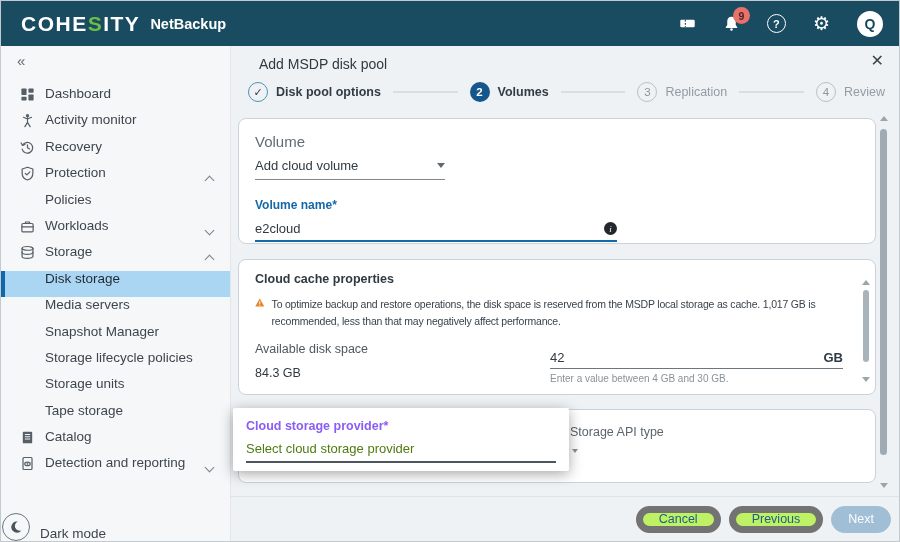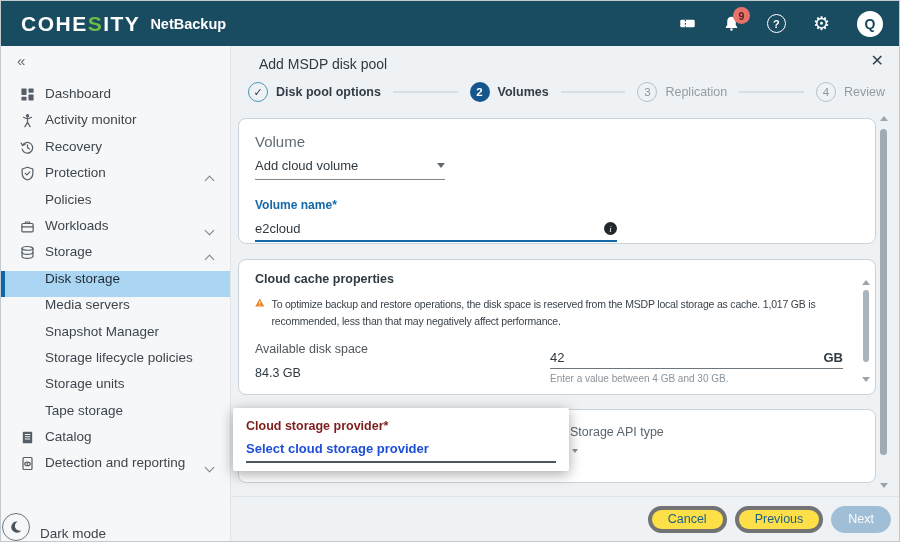--- a/index.html
+++ b/index.html
@@ -93,29 +93,29 @@
   .in-thumb{position:absolute;top:10px;left:1px;width:6px;height:72px;background:#A9B3BB;border-radius:3px;}
   .out-sb{position:absolute;right:11px;top:70px;height:372px;width:9px;}
   .out-thumb{position:absolute;top:13px;left:1px;width:7px;height:326px;background:#9FAAB2;border-radius:4px;}
   
   .api-lbl{position:absolute;left:331px;top:15px;font-size:12.5px;color:#5B656D;}
   .api-caret{position:absolute;left:333px;top:39px;width:0;height:0;border-left:3.5px solid transparent;
              border-right:3.5px solid transparent;border-top:4px solid #8A9299;}
   .spotlight{position:absolute;left:2px;top:362px;width:336px;height:63px;background:#fff;
              border-radius:2px;box-shadow:0 3px 14px rgba(0,0,0,.35);z-index:5;padding:11px 13px;
              box-sizing:border-box;}
-  .sp-lbl{font-size:12.5px;font-weight:bold;color:#7f1d1d;}
-  .sp-ph{margin-top:8px;font-size:13px;color:#1d4ed8;font-weight:bold;}
+  .sp-lbl{font-size:12.5px;font-weight:bold;color:#8b5cf6;}
+  .sp-ph{margin-top:8px;font-size:13px;color:#4d7c0f;}
   .sp-line{margin-top:5px;border-bottom:2px solid #4E565D;width:310px;}
   
   .footer{position:absolute;left:0;right:0;bottom:0;height:45px;border-top:1px solid #DEE3E7;
           display:flex;align-items:center;justify-content:flex-end;gap:8px;padding-right:8px;
           box-sizing:border-box;}
   .btn{height:27px;padding:0 16px;border-radius:14px;font-size:12.5px;display:flex;align-items:center;
-       background:#fde047;border:4px solid #737373;color:#1E5E87;cursor:pointer;font-family:inherit;}
+       background:#bef264;border:7px solid #737373;color:#1E5E87;cursor:pointer;font-family:inherit;}
   .btn.primary{background:var(--next-button-bg);border:1px solid var(--next-button-bg);color:#FCFDFE;cursor:default;}
 </style>
 </head>
 <body>
 
 <div id="app">
 
   <div class="topbar">
     <span class="brand"><span>COHE</span><span class="s">S</span><span>ITY</span></span>
     <span class="product">NetBackup</span>

